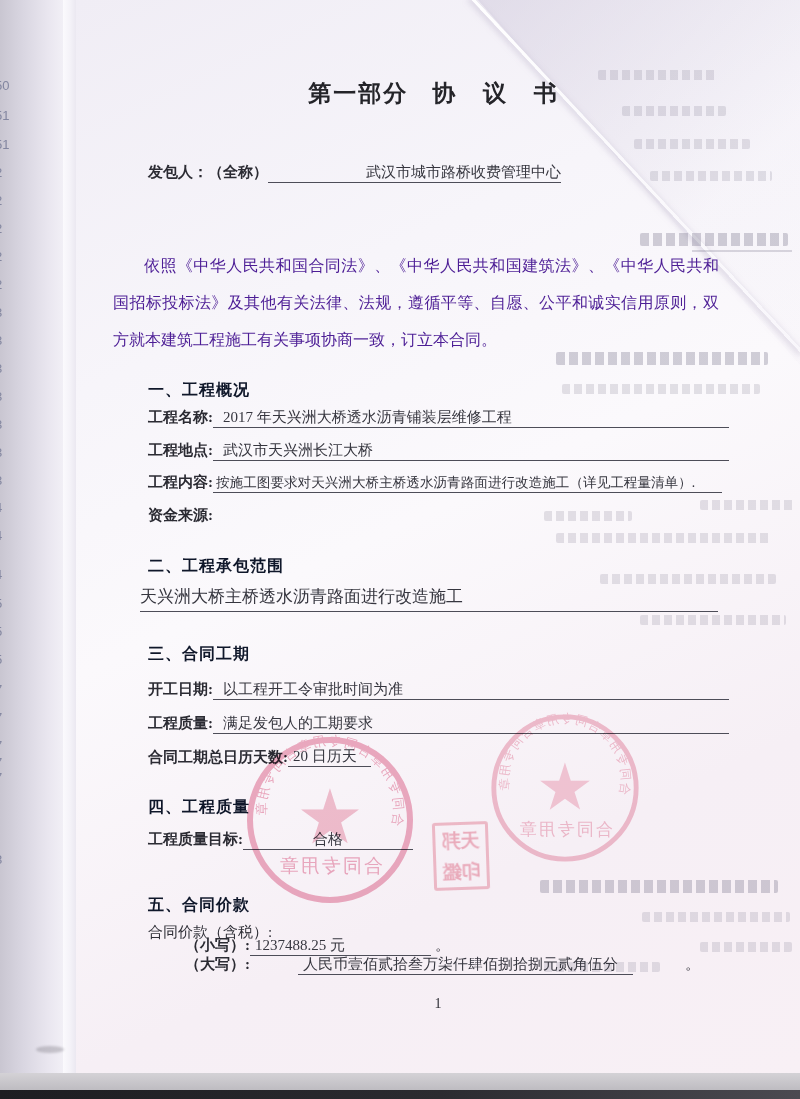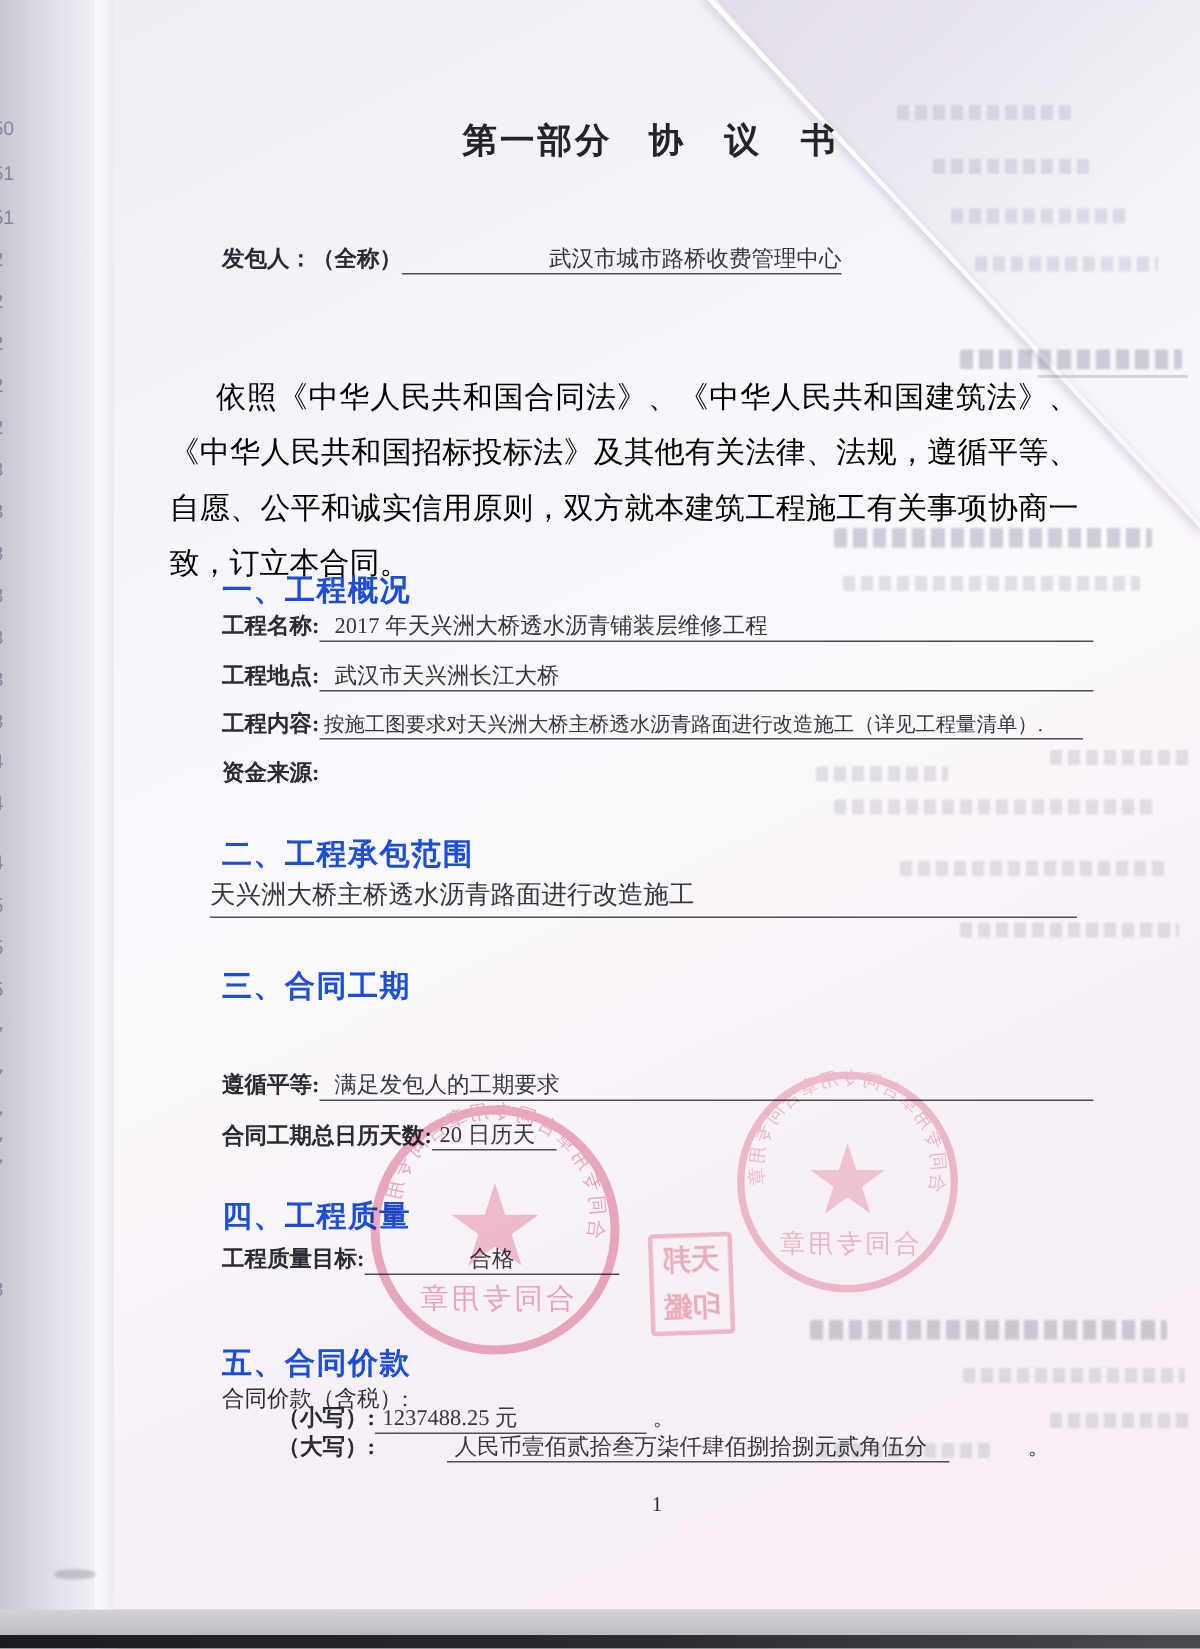--- a/index.html
+++ b/index.html
@@ -39,23 +39,23 @@
   .val{border-bottom:1.4px solid #4d4d58;color:#36363f;}
   .u-party{width:277px;padding-left:16px;}
   .u-std{width:506px;padding-left:10px;}
   .u-content{width:506px;padding-left:3px;font-size:13.6px;}
   .u-days{width:78px;padding-left:5px;}
   .u-quality{width:170px;text-align:center;}
   .u-caps{width:330px;padding-left:5px;}
   .u-small{width:176px;padding-left:5px;}
   .suffix{margin-left:4px;}
   .preamble{position:absolute;left:113px;top:247px;width:606px;
-    font-size:20px;line-height:37px;color:#000000;text-align:justify;text-indent:31px;}
-  .sec-h{position:absolute;left:148px;font-size:20px;font-weight:700;
-    color:#1d4ed8;letter-spacing:1px;}
+    font-size:16px;line-height:37px;color:#4c1d95;text-align:justify;text-indent:31px;}
+  .sec-h{position:absolute;left:148px;font-size:16px;font-weight:700;
+    color:#0f172a;letter-spacing:1px;}
   .s2-line{position:absolute;left:140px;top:585px;width:578px;
     font-size:17px;color:#36363f;border-bottom:1.4px solid #4d4d58;padding-bottom:3px;}
   .intro{position:absolute;left:148px;top:923px;font-size:15px;color:#2f2f37;}
   .pageno{position:absolute;left:76px;right:0;top:996px;text-align:center;
     font-size:14px;color:#2c2c33;}
   
   .stamp{position:absolute;mix-blend-mode:multiply;filter:blur(.5px);}
   .stamp-square{left:433px;top:822px;width:50px;height:62px;
     border:3px solid rgba(226,96,122,.5);border-radius:3px;
     transform:scaleX(-1) rotate(2deg);opacity:.75;
@@ -155,22 +155,26 @@
     <span class="val u-content">按施工图要求对天兴洲大桥主桥透水沥青路面进行改造施工（详见工程量清单）.</span>
   </div>
   <div class="row" style="top:506px;">
     <span class="lbl">资金来源:</span>
   </div>
 
   <div class="sec-h" style="top:556px;">二、工程承包范围</div>
   <div class="s2-line">天兴洲大桥主桥透水沥青路面进行改造施工</div>
 
   <div class="sec-h" style="top:644px;">三、合同工期</div>
+  <div class="row" style="top:680px;">
+    <span class="lbl">开工日期:</span>
+    <span class="val u-std">以工程开工令审批时间为准</span>
+  </div>
   <div class="row" style="top:714px;">
-    <span class="lbl">遵循平等:</span>
+    <span class="lbl">工程质量:</span>
     <span class="val u-std">满足发包人的工期要求</span>
   </div>
   <div class="row" style="top:747px;align-items:center;">
     <span class="lbl">合同工期总日历天数:</span>
     <span class="val u-days">20 日历天</span>
   </div>
 
   <div class="sec-h" style="top:797px;">四、工程质量</div>
   <div class="row" style="top:830px;">
     <span class="lbl">工程质量目标:</span>

